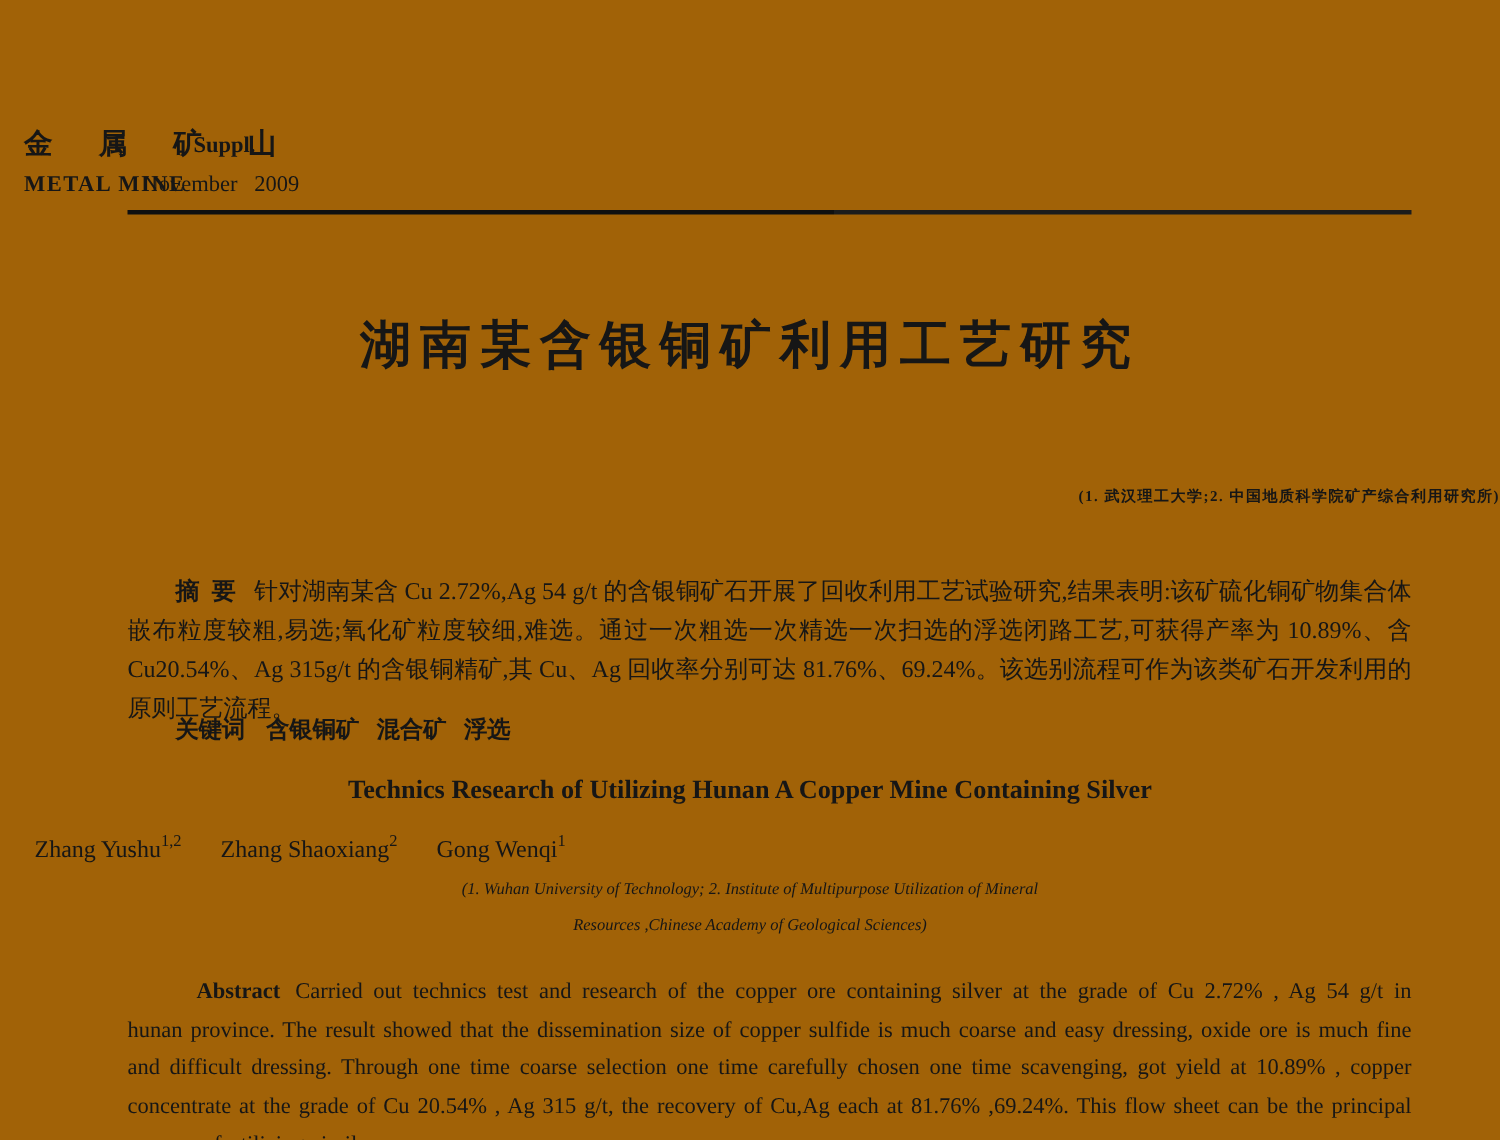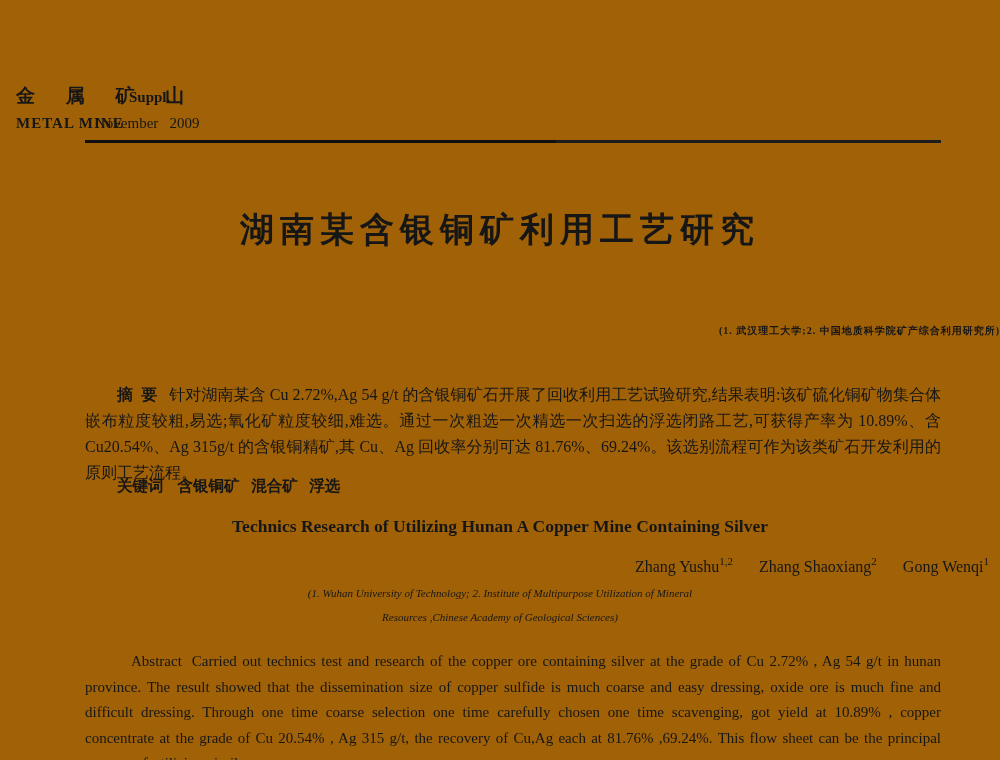--- a/index.html
+++ b/index.html
@@ -57,34 +57,34 @@
     left: 117px; top: 476px; font-size: 15.5px; font-weight: bold;
   }
   .keywords .kw { white-space: pre; margin-left: 14px; }
 
   
   .title-en {
     left: 0; right: 0; top: 516px; text-align: center;
     font-size: 17.5px; font-weight: bold;
   }
   .authors-en {
-    left: 0; right: 0; top: 556px; text-align: right; font-size: 16px; margin-left: 12px;
+    left: 0; right: 0; top: 556px; text-align: left; font-size: 16px; margin-left: 12px;
   }
   .authors-en .author { margin: 0 11px; }
   .authors-en sup.mark { font-weight: normal; }
   .affil-en {
     left: 0; right: 0; top: 581px; text-align: center;
     font-style: italic; font-size: 11px; line-height: 24px;
   }
   .abstract-en {
     left: 85px; top: 634px; width: 856px;
     font-size: 15px; line-height: 25.5px; text-align: justify;
     text-indent: 46px; word-spacing: 1.5px;
   }
-  .abstract-en .label { font-weight: normal; margin-right: 10px; }
+  .abstract-en .label { font-weight: bold; margin-right: 10px; }
 </style>
 </head>
 <body>
 
 <div class="page">
 
   <div class="abs hdr-left">
     <div class="l1">Suppl.</div>
     <div class="l2">November   2009</div>
   </div>

